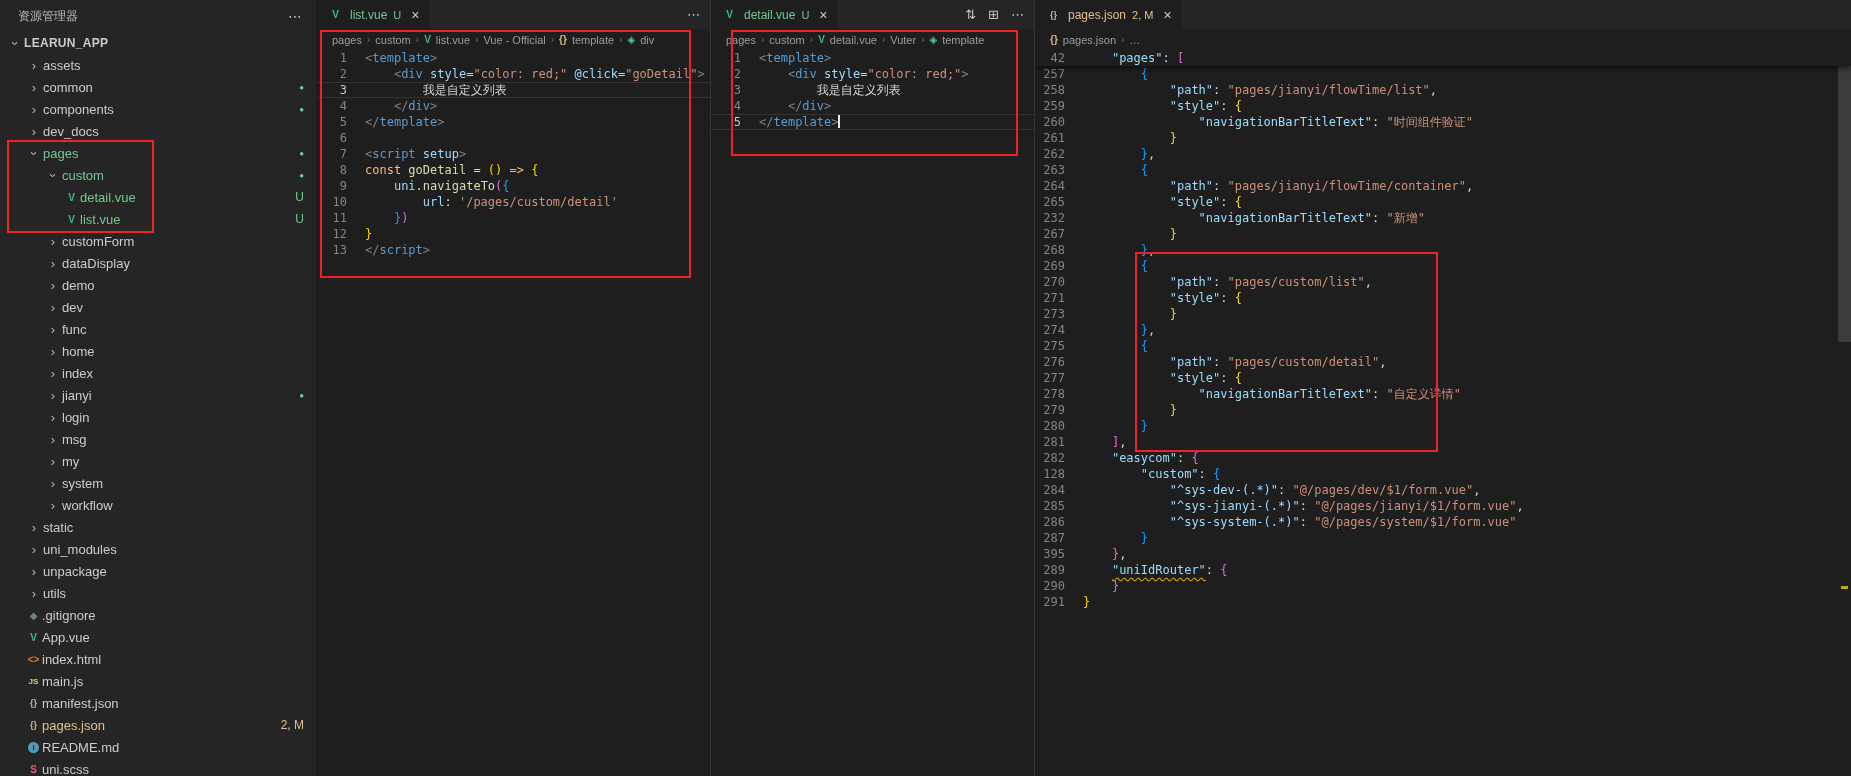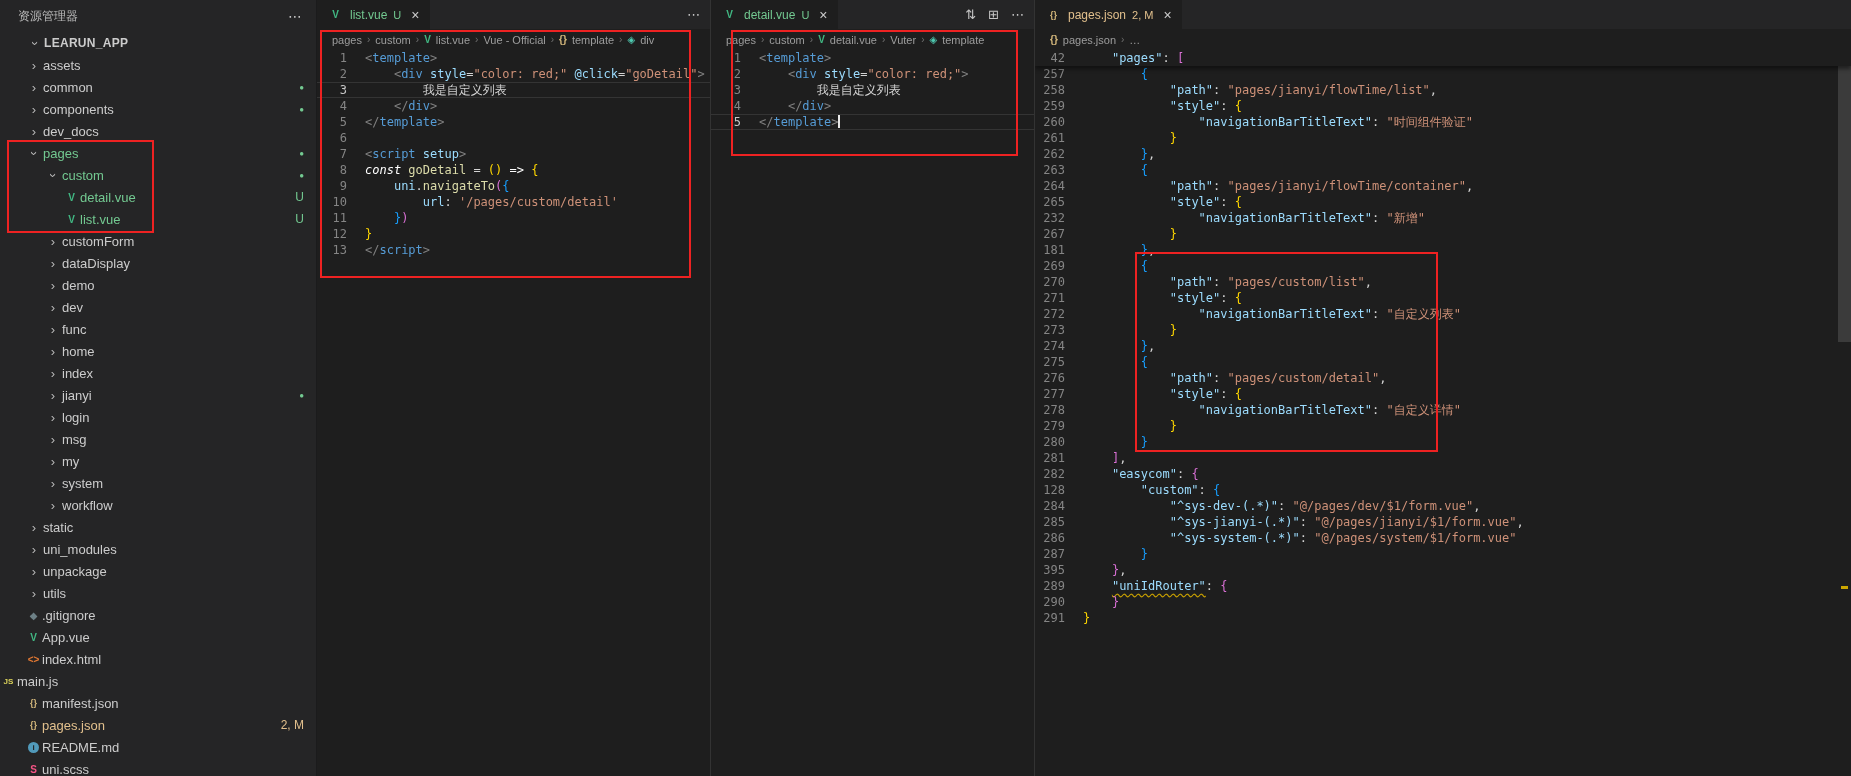--- a/index.html
+++ b/index.html
@@ -46,42 +46,42 @@
   .bc-item { cursor:pointer; }
 
   .code { flex:1; position:relative; overflow:hidden; font-family:"DejaVu Sans Mono","Liberation Mono",monospace; font-size:12px; line-height:16px; }
   .code-line { display:flex; height:16px; white-space:pre; }
   .code-line.hl { box-shadow: inset 0 1px 0 #343434, inset 0 -1px 0 #343434; }
   .code-line.sticky { background:#1e1e1e; box-shadow:0 3px 4px rgba(0,0,0,.45); position:relative; z-index:5; }
   .gutter { width:42px; flex:none; text-align:right; padding-right:12px; color:#858585; }
   .code-line.hl .gutter { color:#c6c6c6; }
   .line-content { margin-left:6px; }
   .tk-d { color:#d4d4d4; } .tk-t { color:#569cd6; } .tk-a { color:#9cdcfe; }
-  .tk-s { color:#ce9178; } .tk-k { color:#ffffff;font-style:italic; } .tk-f { color:#dcdcaa; }
+  .tk-s { color:#ce9178; } .tk-k { color:#fdba74; } .tk-f { color:#dcdcaa; }
   .tk-p { color:#808080; } .tk-b1 { color:#ffd700; } .tk-b2 { color:#da70d6; }
   .tk-b3 { color:#179fff; }
   .tk-w { color:#9cdcfe; text-decoration:underline wavy #c8a000; text-underline-offset:3px; }
   .cursor { display:inline-block; width:2px; height:13px; background:#e8e8e8; vertical-align:-2px; }
 
   .vscroll { position:absolute; top:0; right:0; width:13px; height:292px; background:rgba(121,121,121,.32); cursor:grab; }
   .ruler-mark { position:absolute; right:3px; top:536px; width:7px; height:3px; background:#cca700; }
 
   .redbox { position:absolute; border:2px solid #ee2222; pointer-events:none; z-index:60; }
 </style>
 </head>
 <body>
 
 <div class="app">
   <aside class="sidebar">
     <div class="sidebar-header">
       <span>资源管理器</span>
       <span class="more-glyph">⋯</span>
     </div>
     <div class="tree">
-        <div class="tree-row root" style="padding-left: 6px; margin-left: 20px;">
+        <div class="tree-row root" style="padding-left: 6px;">
           <span class="chev open">›</span>
           <span class="tree-label">LEARUN_APP</span>
         </div>
         <div class="tree-row" style="padding-left: 25px;">
           <span class="chev">›</span>
           <span class="tree-label">assets</span>
         </div>
         <div class="tree-row" style="padding-left: 25px;">
           <span class="chev">›</span>
           <span class="tree-label">common</span>
@@ -190,21 +190,21 @@
           <span class="tree-label">.gitignore</span>
         </div>
         <div class="tree-row" style="padding-left: 25px;">
           <span class="file-icon icon-vue" style="color: rgb(65, 184, 131);">V</span>
           <span class="tree-label">App.vue</span>
         </div>
         <div class="tree-row" style="padding-left: 25px;">
           <span class="file-icon icon-html" style="color: rgb(227, 121, 51);">&lt;&gt;</span>
           <span class="tree-label">index.html</span>
         </div>
-        <div class="tree-row" style="">
+        <div class="tree-row" style="padding-left: 25px;">
           <span class="file-icon icon-js" style="color: rgb(220, 211, 91);">JS</span>
           <span class="tree-label">main.js</span>
         </div>
         <div class="tree-row" style="padding-left: 25px;">
           <span class="file-icon icon-json" style="color: rgb(215, 186, 125);">{}</span>
           <span class="tree-label">manifest.json</span>
         </div>
         <div class="tree-row" style="padding-left: 25px;">
           <span class="file-icon icon-json" style="color: rgb(215, 186, 125);">{}</span>
           <span class="tree-label mod">pages.json</span>
@@ -323,25 +323,24 @@
           <div class="code-line"><span class="gutter">258</span><span class="line-content"><span class="tk-d">            </span><span class="tk-a">"path"</span><span class="tk-d">: </span><span class="tk-s">"pages/jianyi/flowTime/list"</span><span class="tk-d">,</span></span></div>
           <div class="code-line"><span class="gutter">259</span><span class="line-content"><span class="tk-d">            </span><span class="tk-a">"style"</span><span class="tk-d">: </span><span class="tk-b1">{</span></span></div>
           <div class="code-line"><span class="gutter">260</span><span class="line-content"><span class="tk-d">                </span><span class="tk-a">"navigationBarTitleText"</span><span class="tk-d">: </span><span class="tk-s">"时间组件验证"</span></span></div>
           <div class="code-line"><span class="gutter">261</span><span class="line-content"><span class="tk-d">            </span><span class="tk-b1">}</span></span></div>
           <div class="code-line"><span class="gutter">262</span><span class="line-content"><span class="tk-d">        </span><span class="tk-b3">}</span><span class="tk-d">,</span></span></div>
           <div class="code-line"><span class="gutter">263</span><span class="line-content"><span class="tk-d">        </span><span class="tk-b3">{</span></span></div>
           <div class="code-line"><span class="gutter">264</span><span class="line-content"><span class="tk-d">            </span><span class="tk-a">"path"</span><span class="tk-d">: </span><span class="tk-s">"pages/jianyi/flowTime/container"</span><span class="tk-d">,</span></span></div>
           <div class="code-line"><span class="gutter">265</span><span class="line-content"><span class="tk-d">            </span><span class="tk-a">"style"</span><span class="tk-d">: </span><span class="tk-b1">{</span></span></div>
           <div class="code-line"><span class="gutter">232</span><span class="line-content"><span class="tk-d">                </span><span class="tk-a">"navigationBarTitleText"</span><span class="tk-d">: </span><span class="tk-s">"新增"</span></span></div>
           <div class="code-line"><span class="gutter">267</span><span class="line-content"><span class="tk-d">            </span><span class="tk-b1">}</span></span></div>
-          <div class="code-line"><span class="gutter">181</span><span class="line-content"><span class="tk-d">        </span><span class="tk-b3">}</span><span class="tk-d">,</span></span></div>
+          <div class="code-line"><span class="gutter">268</span><span class="line-content"><span class="tk-d">        </span><span class="tk-b3">}</span><span class="tk-d">,</span></span></div>
           <div class="code-line"><span class="gutter">269</span><span class="line-content"><span class="tk-d">        </span><span class="tk-b3">{</span></span></div>
           <div class="code-line"><span class="gutter">270</span><span class="line-content"><span class="tk-d">            </span><span class="tk-a">"path"</span><span class="tk-d">: </span><span class="tk-s">"pages/custom/list"</span><span class="tk-d">,</span></span></div>
           <div class="code-line"><span class="gutter">271</span><span class="line-content"><span class="tk-d">            </span><span class="tk-a">"style"</span><span class="tk-d">: </span><span class="tk-b1">{</span></span></div>
-          <div class="code-line"><span class="gutter">272</span><span class="line-content"><span class="tk-d">                </span><span class="tk-a">"navigationBarTitleText"</span><span class="tk-d">: </span><span class="tk-s">"自定义列表"</span></span></div>
           <div class="code-line"><span class="gutter">273</span><span class="line-content"><span class="tk-d">            </span><span class="tk-b1">}</span></span></div>
           <div class="code-line"><span class="gutter">274</span><span class="line-content"><span class="tk-d">        </span><span class="tk-b3">}</span><span class="tk-d">,</span></span></div>
           <div class="code-line"><span class="gutter">275</span><span class="line-content"><span class="tk-d">        </span><span class="tk-b3">{</span></span></div>
           <div class="code-line"><span class="gutter">276</span><span class="line-content"><span class="tk-d">            </span><span class="tk-a">"path"</span><span class="tk-d">: </span><span class="tk-s">"pages/custom/detail"</span><span class="tk-d">,</span></span></div>
           <div class="code-line"><span class="gutter">277</span><span class="line-content"><span class="tk-d">            </span><span class="tk-a">"style"</span><span class="tk-d">: </span><span class="tk-b1">{</span></span></div>
           <div class="code-line"><span class="gutter">278</span><span class="line-content"><span class="tk-d">                </span><span class="tk-a">"navigationBarTitleText"</span><span class="tk-d">: </span><span class="tk-s">"自定义详情"</span></span></div>
           <div class="code-line"><span class="gutter">279</span><span class="line-content"><span class="tk-d">            </span><span class="tk-b1">}</span></span></div>
           <div class="code-line"><span class="gutter">280</span><span class="line-content"><span class="tk-d">        </span><span class="tk-b3">}</span></span></div>
           <div class="code-line"><span class="gutter">281</span><span class="line-content"><span class="tk-d">    </span><span class="tk-b2">]</span><span class="tk-d">,</span></span></div>
           <div class="code-line"><span class="gutter">282</span><span class="line-content"><span class="tk-d">    </span><span class="tk-a">"easycom"</span><span class="tk-d">: </span><span class="tk-b2">{</span></span></div>

